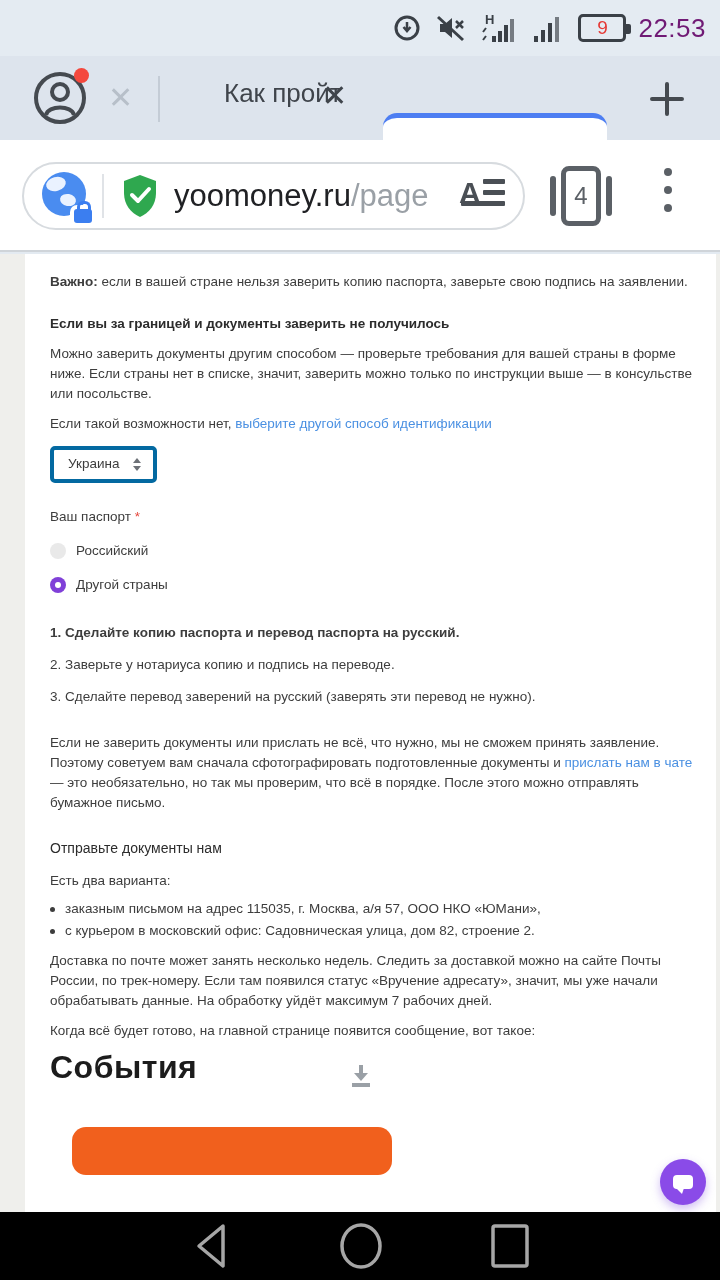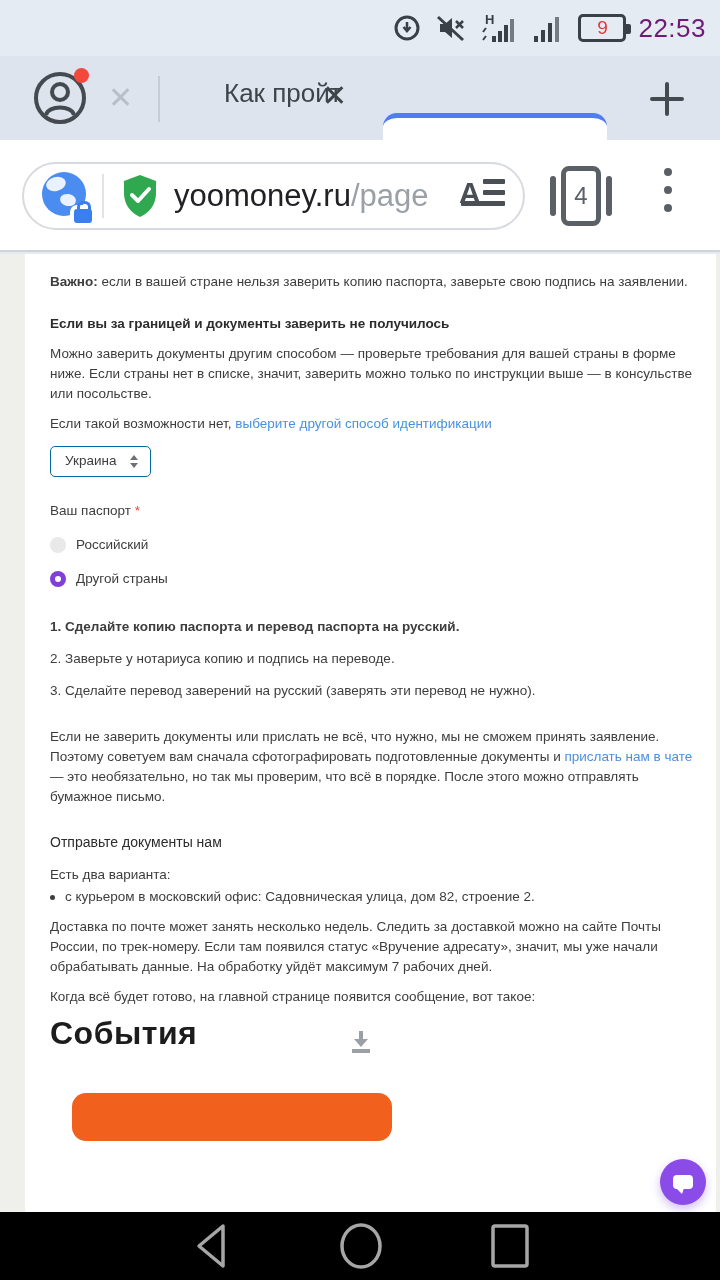--- a/index.html
+++ b/index.html
@@ -61,21 +61,21 @@
 
   
   .page { position:absolute; top:254px; left:0; width:720px; bottom:68px; background:#efefec; overflow:hidden; }
   .card { position:absolute; left:25px; top:0; width:691px; min-height:100%; background:#fff;
           padding:8px 22px 0 25px; color:#3d3d3d; font-size:13.5px; line-height:20px; }
   .blt { display:flex; gap:10px; margin-top:4px; }
   .blt .dot { flex:0 0 auto; width:5px; height:5px; border-radius:50%; background:#3d3d3d; margin-top:8px; }
   .p { margin-top:10px; }
   .h4 { margin-top:22px; font-weight:bold; color:#2c2c2c; }
   .link { color:#4a90e2; cursor:pointer; }
-  .select { margin-top:12px; display:inline-flex; align-items:center; gap:14px; border:1px solid #0369a1;
+  .select { margin-top:12px; display:inline-flex; align-items:center; gap:14px; border:4px solid #0369a1;
             border-radius:5px; padding:4px 12px 5px 14px; font-size:13.5px; color:#3d3d3d; }
   .sorter { display:flex; flex-direction:column; gap:3px; }
   .sorter i { width:0; height:0; border-left:4px solid transparent; border-right:4px solid transparent; }
   .sorter .up { border-bottom:5px solid #6d7177; }
   .sorter .dn { border-top:5px solid #6d7177; }
   .field-label { margin-top:24px; }
   .req { color:#e5473c; }
   .radio-row { display:flex; align-items:center; gap:10px; margin-top:14px; }
   .radio { width:16px; height:16px; border-radius:50%; background:#e9e9e9; flex:0 0 auto; position:relative; }
   .radio.checked { background:#8040d8; }
@@ -239,20 +239,24 @@
       <div class="step">2. Заверьте у нотариуса копию и подпись на переводе.</div>
       <div class="step">3. Сделайте перевод заверений на русский (заверять эти перевод не нужно).</div>
 
       <div class="advice">
         <span>Если не заверить документы или прислать не всё, что нужно, мы не сможем принять заявление. Поэтому советуем вам сначала сфотографировать подготовленные документы и </span><span class="link">прислать нам в чате</span><span> — это необязательно, но так мы проверим, что всё в порядке. После этого можно отправлять бумажное письмо.</span>
       </div>
 
       <div class="h2">Отправьте документы нам</div>
       <div class="p">Есть два варианта:</div>
 
+      <div class="blt ul">
+        <span class="dot"></span>
+        <span>заказным письмом на адрес 115035, г. Москва, а/я 57, ООО НКО «ЮМани»,</span>
+      </div>
       <div class="blt" style="margin-top:2px;">
         <span class="dot"></span>
         <span>с курьером в московский офис: Садовническая улица, дом 82, строение 2.</span>
       </div>
 
       <div class="p">Доставка по почте может занять несколько недель. Следить за доставкой можно на сайте Почты России, по трек-номеру. Если там появился статус «Вручение адресату», значит, мы уже начали обрабатывать данные. На обработку уйдёт максимум 7 рабочих дней.</div>
 
       <div class="p">Когда всё будет готово, на главной странице появится сообщение, вот такое:</div>
 
       <div class="events-row">

